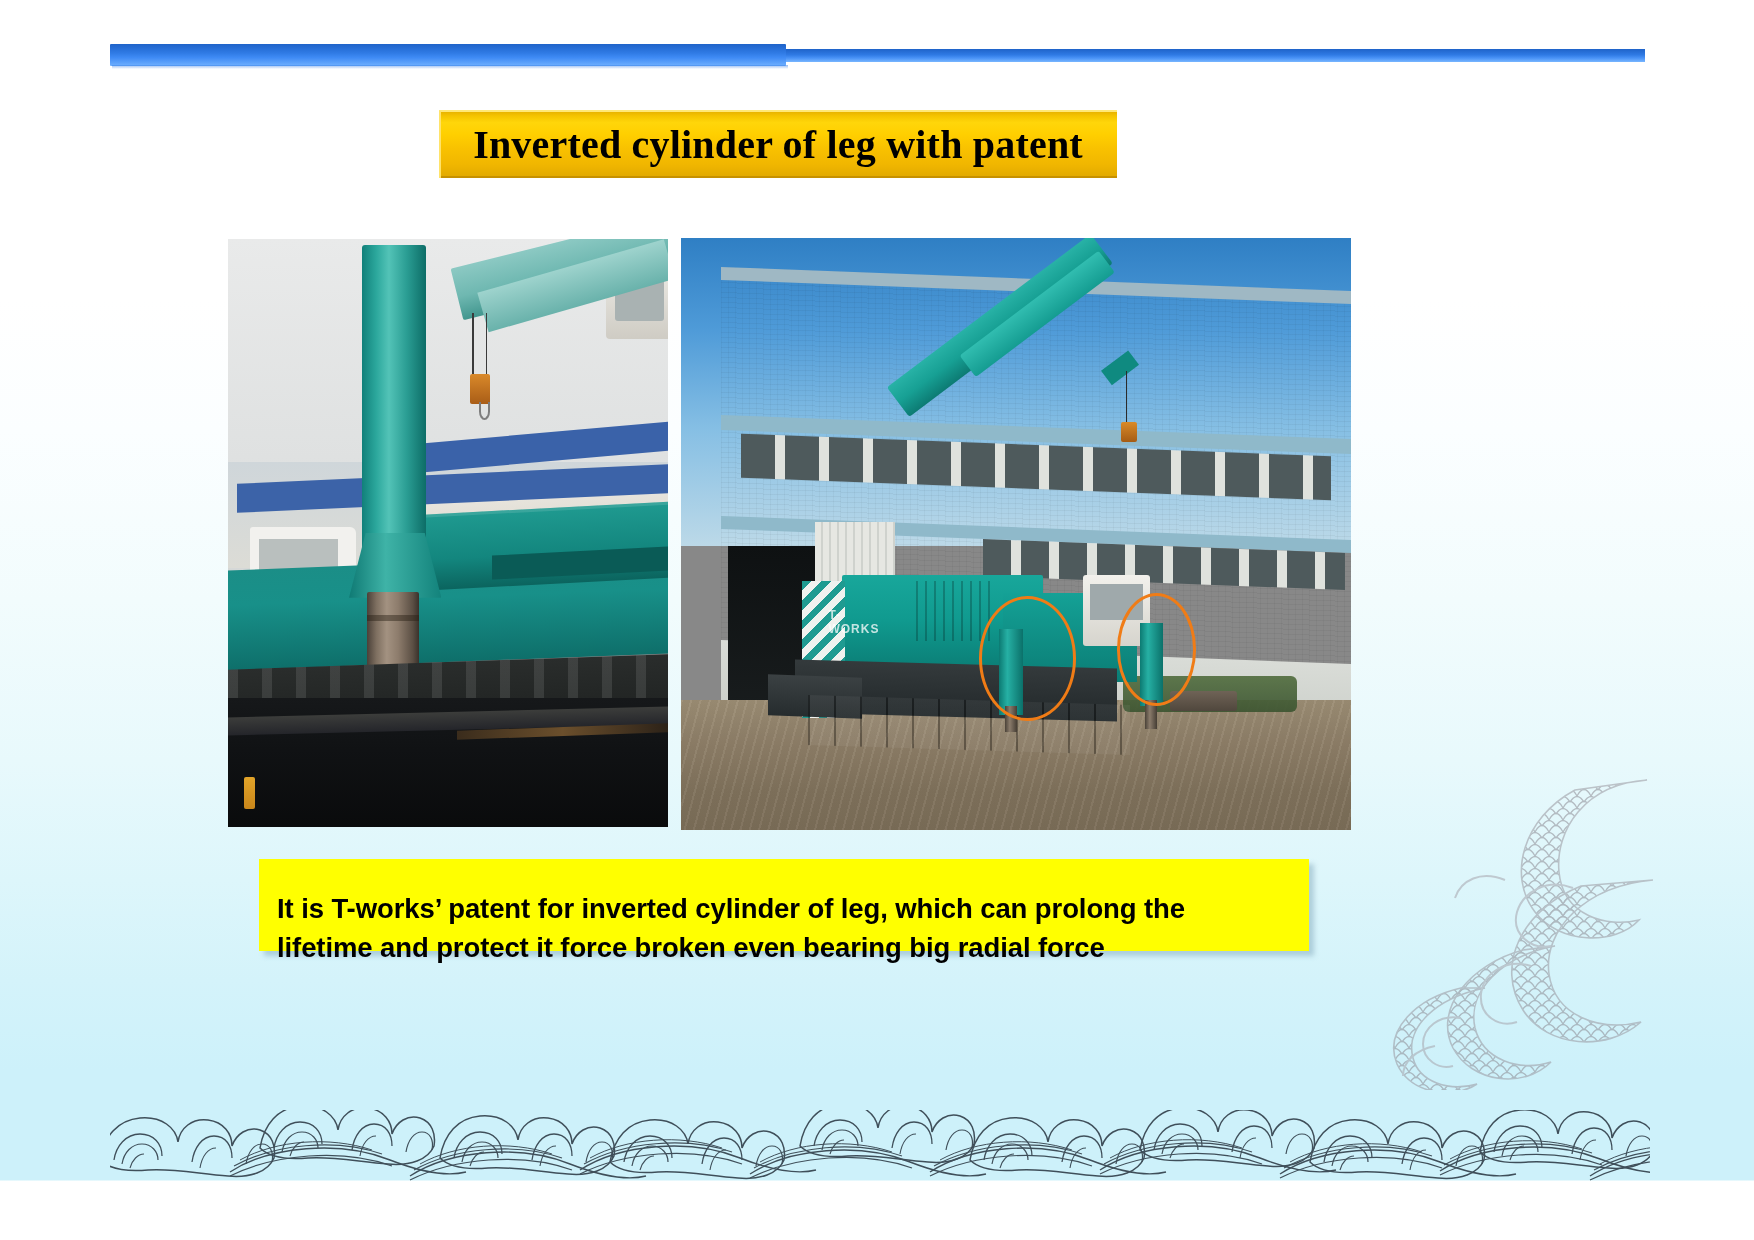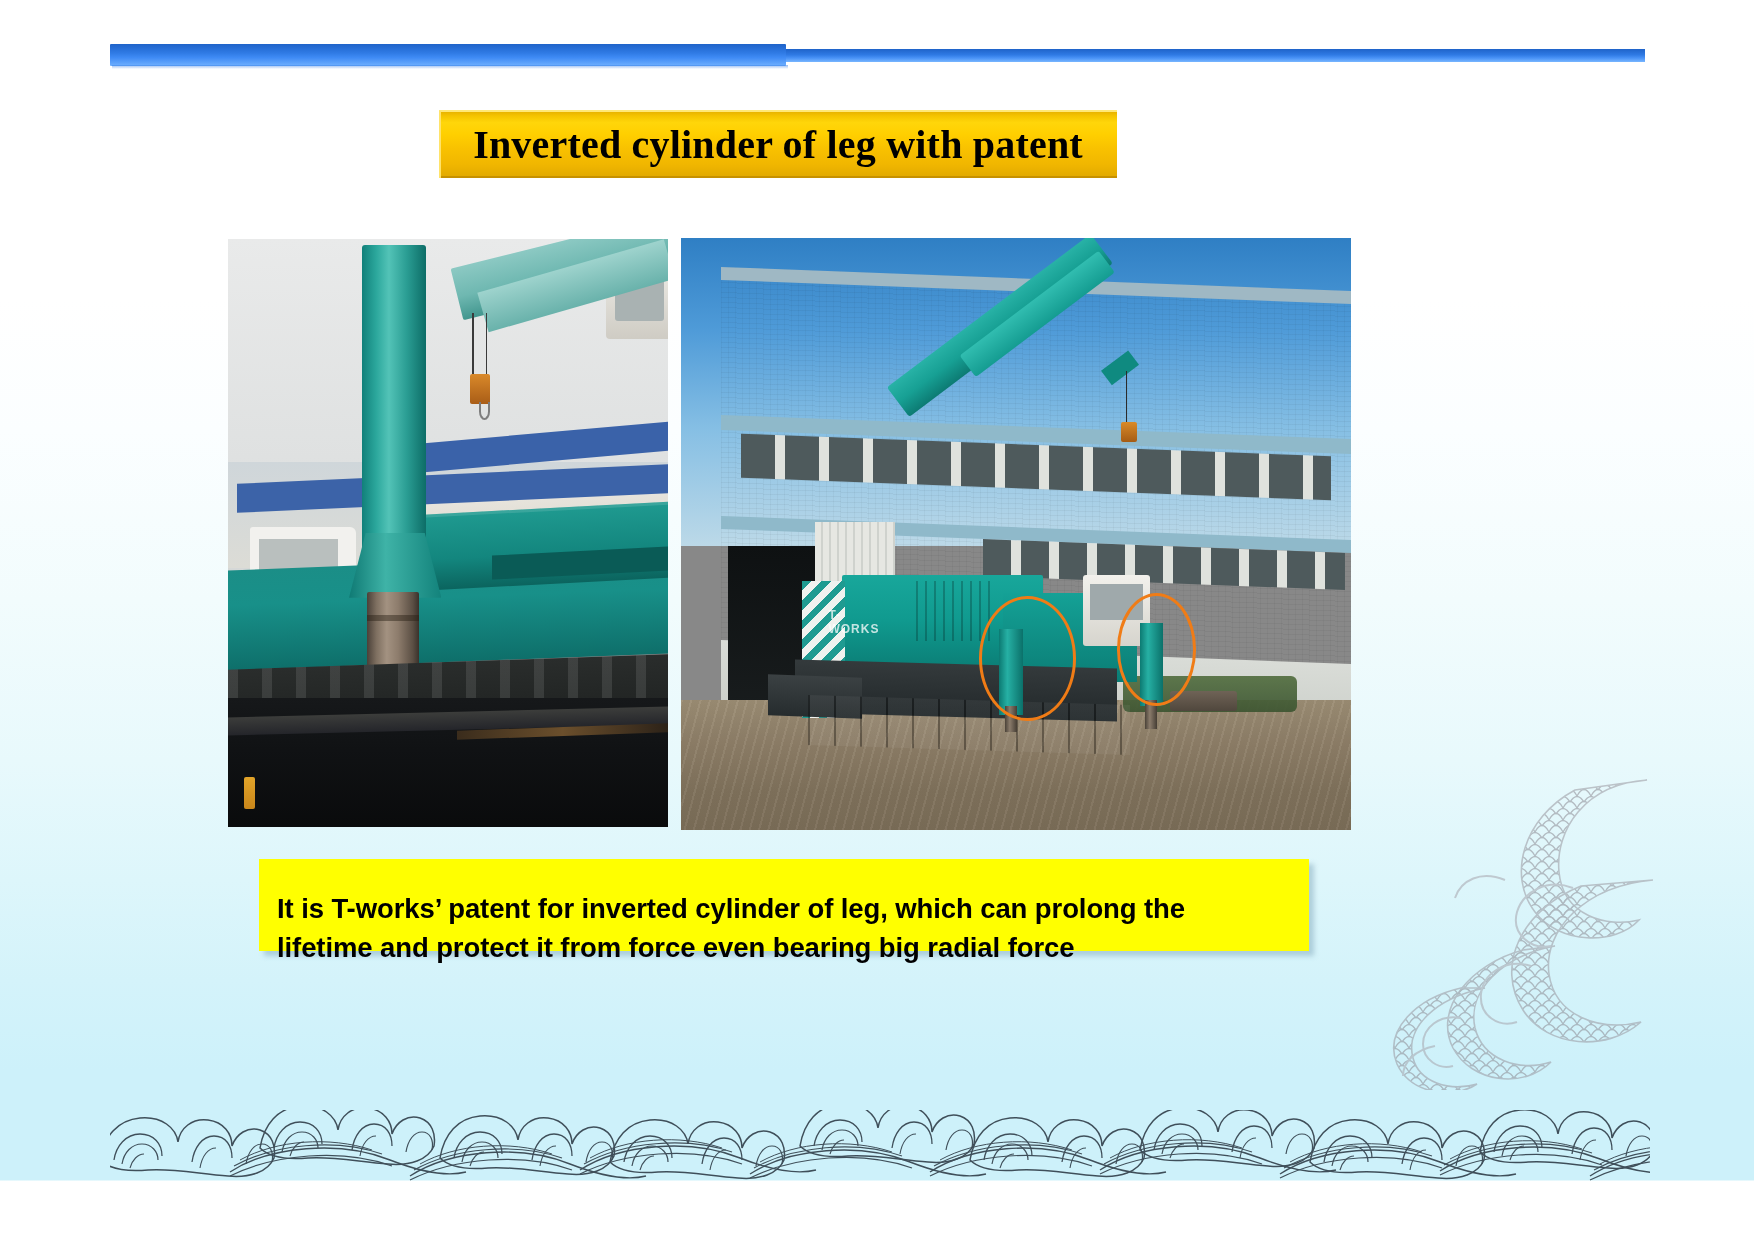--- a/index.html
+++ b/index.html
@@ -382,21 +382,21 @@
       <path d="M276 206 C250 198 228 214 226 234 C224 256 244 268 262 262"></path>
       <path d="M206 258 C184 254 168 268 168 284 C168 300 184 310 198 306"></path>
       <path d="M250 120 C226 110 206 120 200 138"></path>
       <path d="M180 286 C160 290 148 302 148 316"></path>
     </g>
   </svg>
 
   <div class="caption-box">
     <div class="caption-text">
       <span>It is T-works’ patent for inverted cylinder of leg, which can prolong the</span>
-      <span>lifetime  and protect it from force even bearing big radial force</span>
+      <span>lifetime  and protect it force broken even bearing big radial force</span>
     </div>
   </div>
 
   <svg class="waves" viewBox="0 0 1540 72" preserveAspectRatio="none">
     <defs>
       <g id="wavecrest">
         <path d="M0 50 C4 26 18 10 40 8 C62 6 76 18 78 32 C80 18 92 8 108 10
                  C124 12 132 24 132 36 C136 24 148 16 160 20 C172 24 176 36 174 48
                  C168 62 150 68 128 66 C100 64 72 58 48 60 C24 62 8 58 0 50 Z" fill="none" stroke="#34424d" stroke-width="1.5"></path>
         <path d="M14 50 C16 36 26 24 40 24 C54 24 62 34 62 46" fill="none" stroke="#34424d" stroke-width="1.3"></path>

